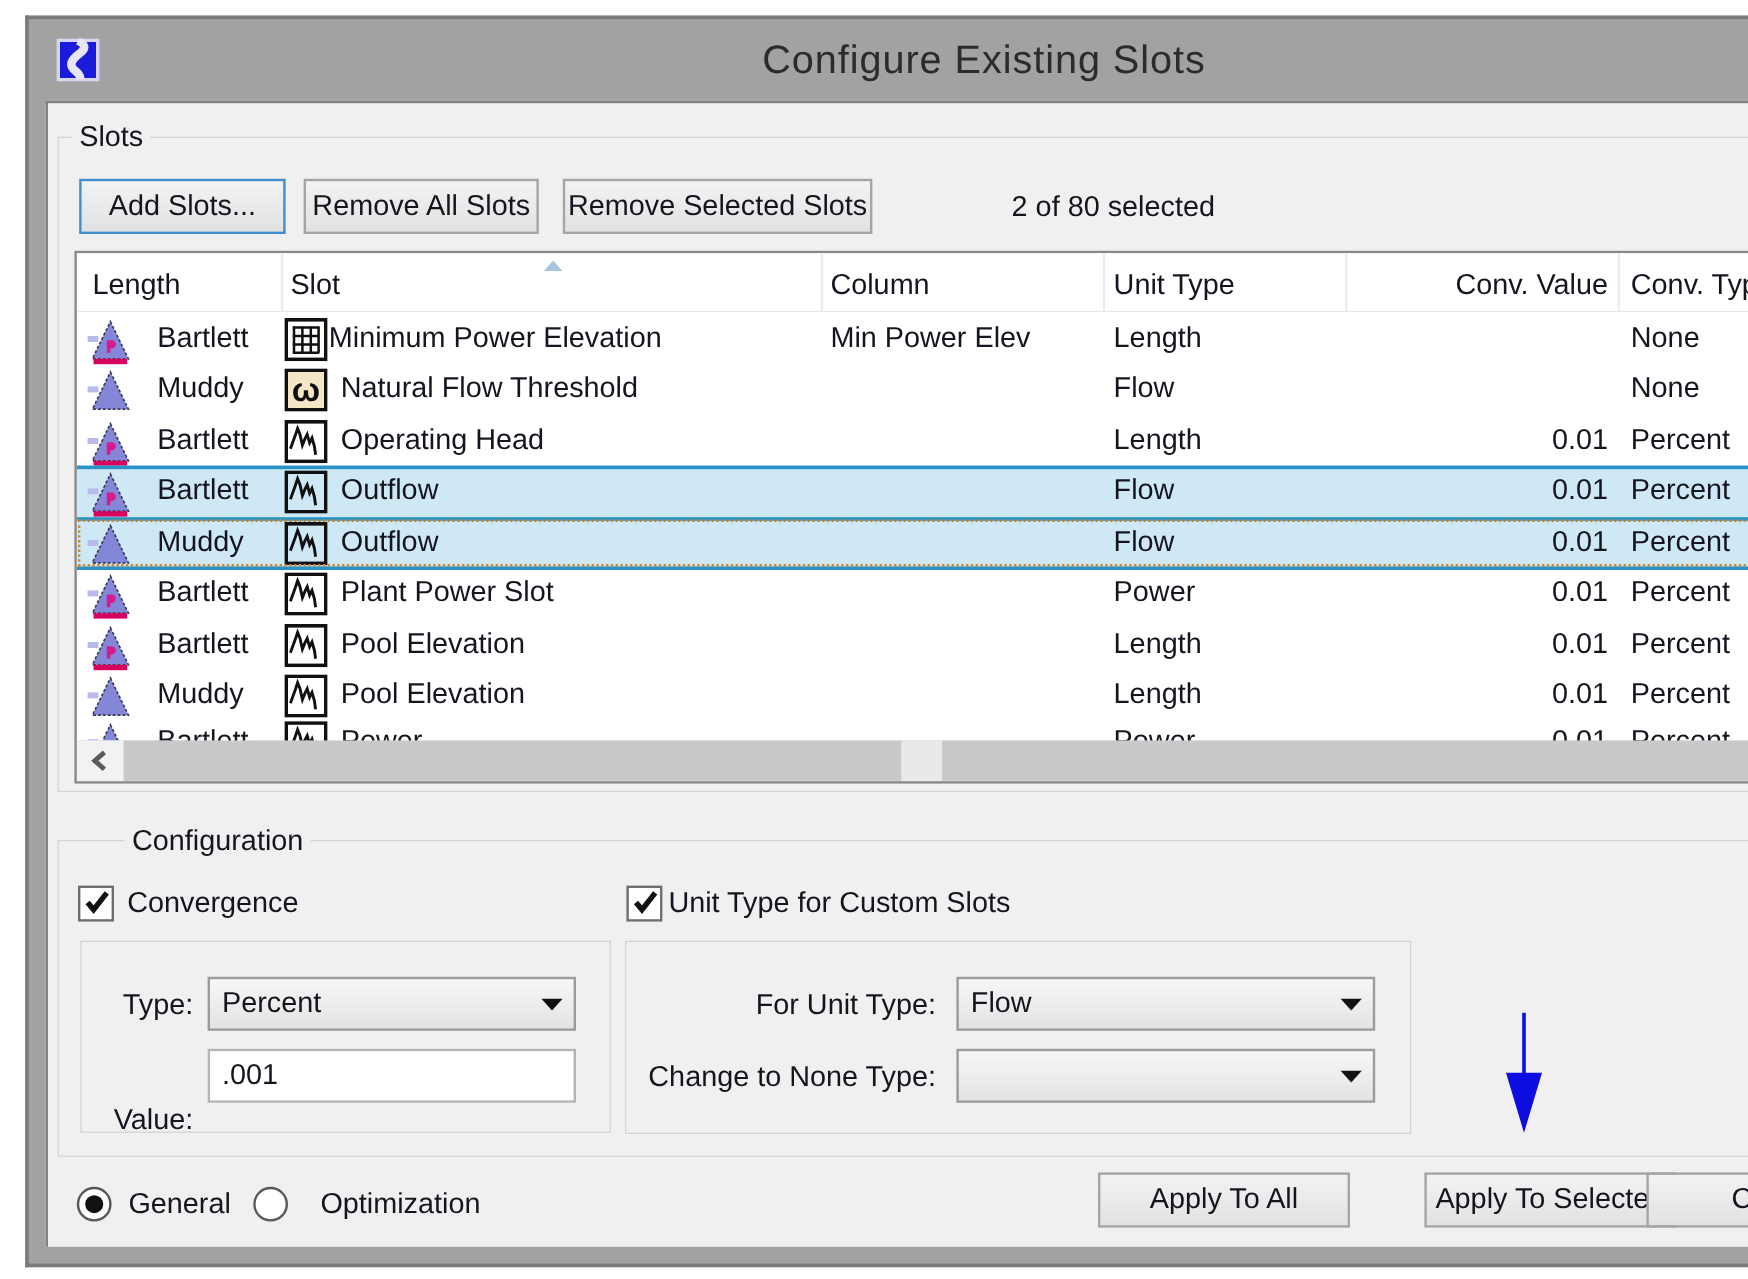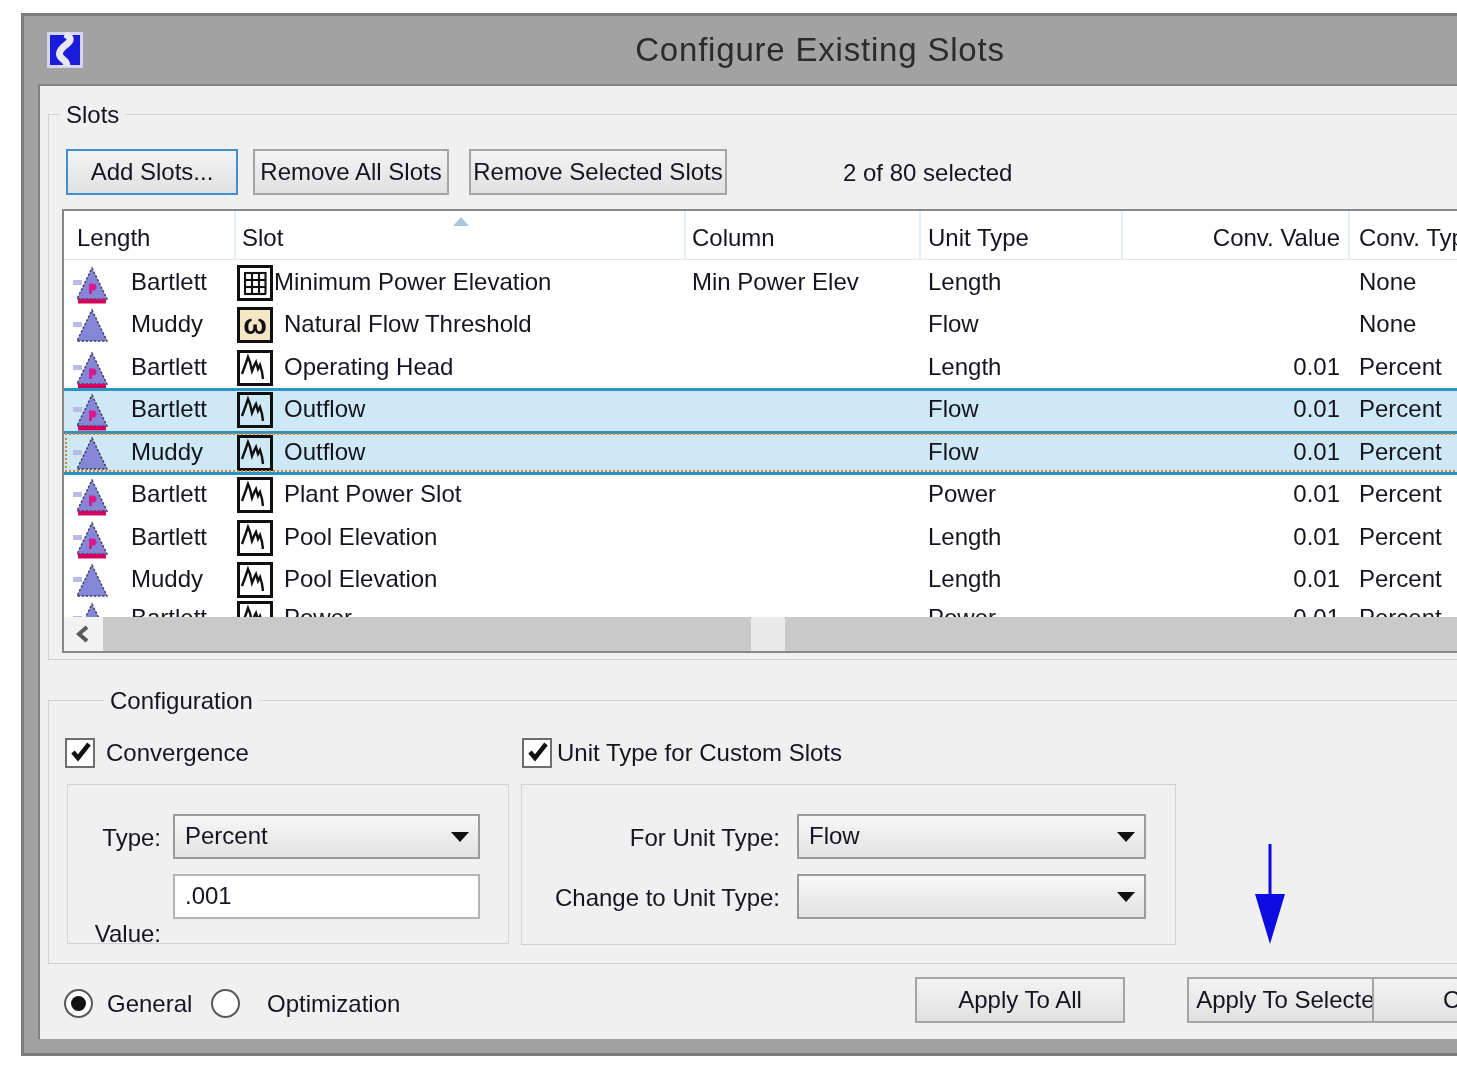--- a/index.html
+++ b/index.html
@@ -264,21 +264,21 @@
 </div>
 
 <div class="abs grpbox" style="left:521px;top:784px;width:653px;height:159px;"></div>
 <div class="abs lbl" style="left:500px;top:824px;width:280px;text-align:right;">For Unit Type:</div>
 <div class="abs combo" style="left:797px;top:814px;width:345px;height:41px;">
   <div class="abs lbl" style="left:10px;top:6px;">Flow</div>
   <svg class="abs" style="left:318px;top:16px" width="18" height="11">
       <polygon points="0,0 18,0 9,10" fill="#111111"></polygon>
     </svg>
 </div>
-<div class="abs lbl" style="left:500px;top:884px;width:280px;text-align:right;">Change to Unit Type:</div>
+<div class="abs lbl" style="left:500px;top:884px;width:280px;text-align:right;">Change to None Type:</div>
 <div class="abs combo" style="left:797px;top:874px;width:345px;height:41px;">
   <svg class="abs" style="left:318px;top:16px" width="18" height="11">
       <polygon points="0,0 18,0 9,10" fill="#111111"></polygon>
     </svg>
 </div>
 
 <svg class="abs" style="left:1252px;top:842px" width="40" height="104" viewBox="0 0 40 104">
   <rect x="16.5" y="2" width="3" height="52" fill="#0d0de2"></rect>
   <polygon points="3,52 33,52 18,102" fill="#0d0de2"></polygon>
 </svg>

